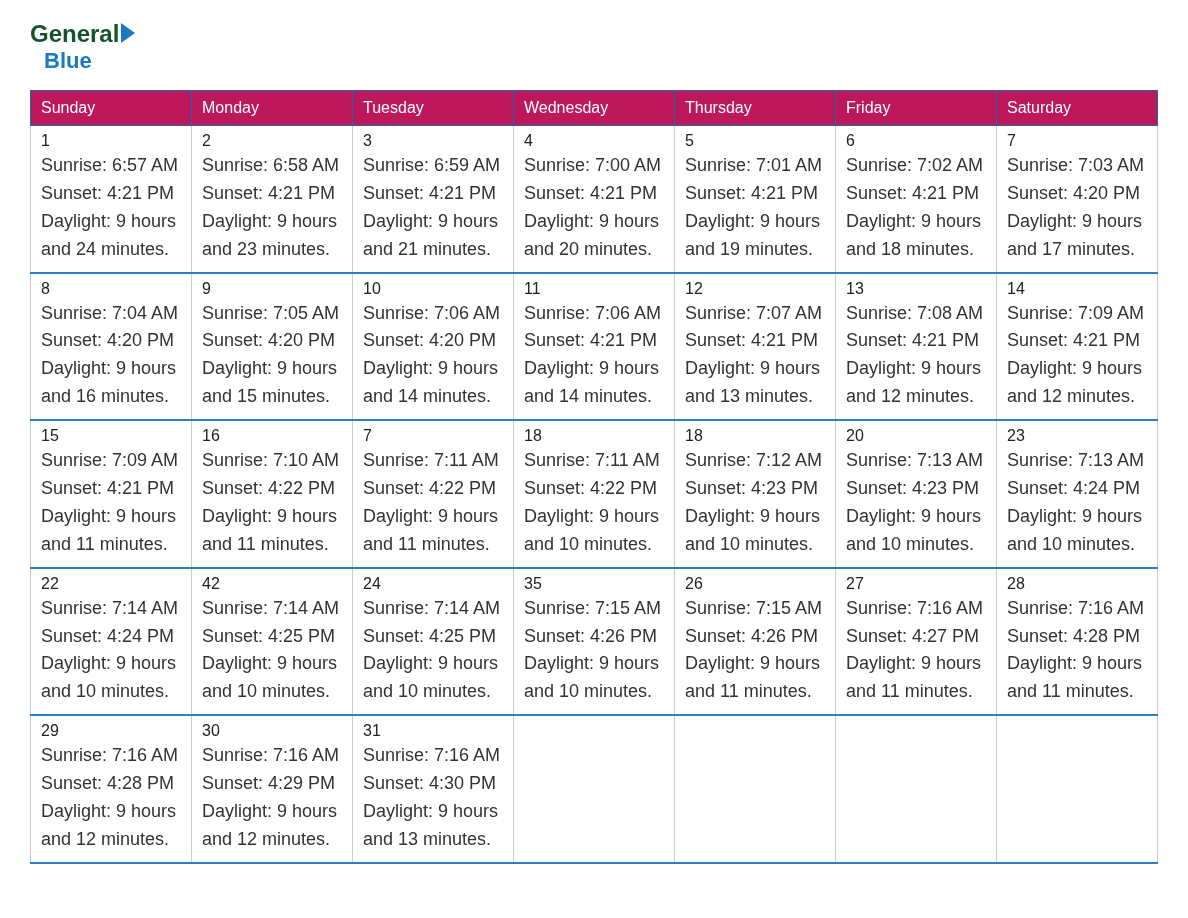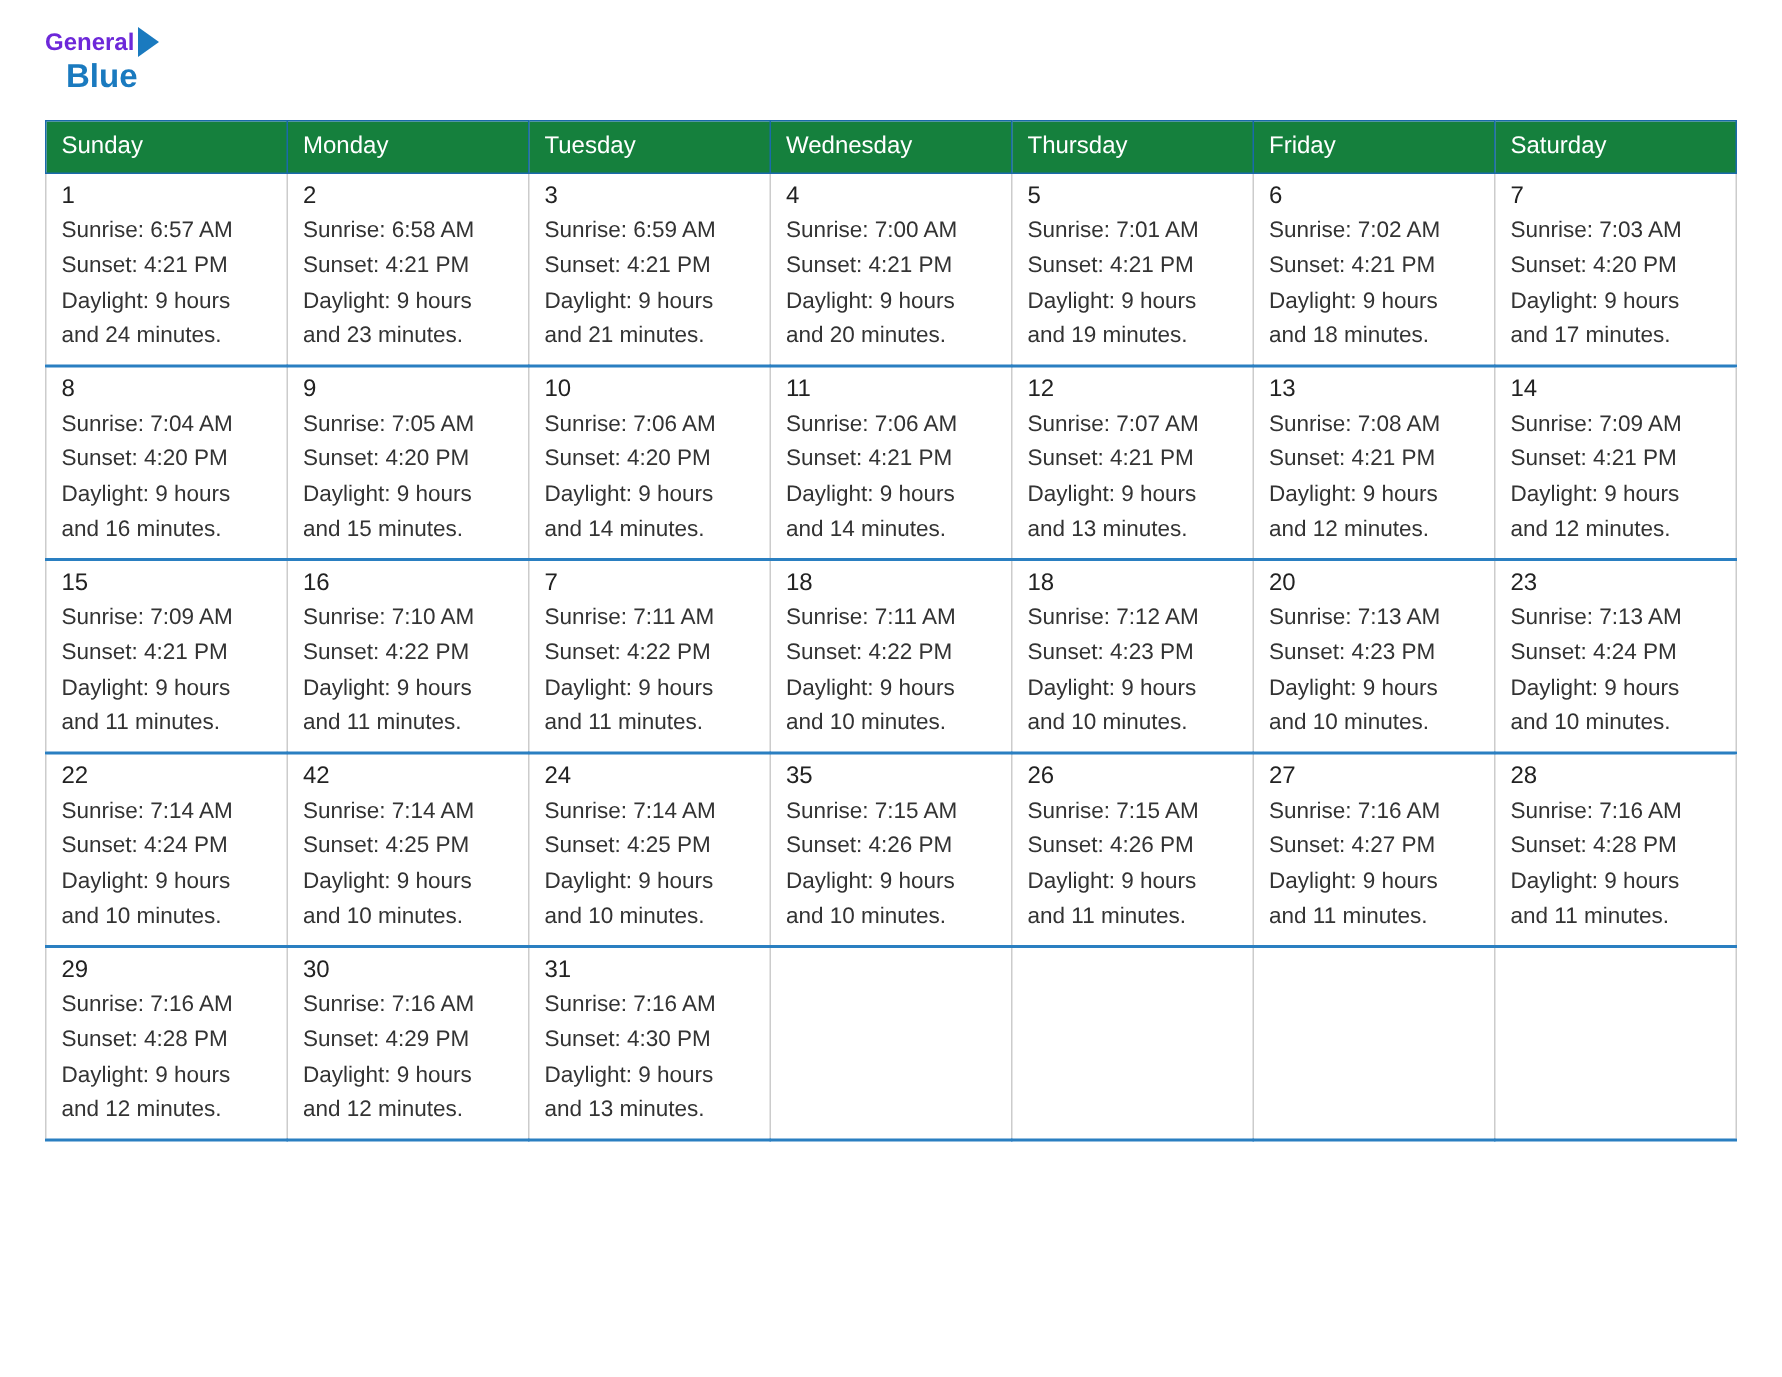--- a/index.html
+++ b/index.html
@@ -10,23 +10,23 @@
       min-height: 918px;
       padding: 20px 30px;
     }
     .header {
       display: flex;
       justify-content: space-between;
       align-items: flex-start;
       margin-bottom: 16px;
     }
     .logo-text {
-      font-size: 16px;
+      font-size: 24px;
       font-weight: bold;
-      color: #6d28d9;
+      color: #14532d;
     }
     .logo-arrow {
       width: 0;
       height: 0;
       border-left: 14px solid #1a7abf;
       border-top: 10px solid transparent;
       border-bottom: 10px solid transparent;
       margin-left: 2px;
       margin-top: -2px;
     }
@@ -56,21 +56,21 @@
     .location {
       font-size: 20px;
       color: #444;
       margin-top: 4px;
     }
     table {
       width: 100%;
       border-collapse: collapse;
     }
     thead th {
-      background-color: #15803d;
+      background-color: #be185d;
       color: #fff;
       font-size: 16px;
       font-weight: normal;
       padding: 8px 10px;
       text-align: left;
       border: 1px solid #1a6aaa;
       margin-top: 48px;
     }
     tbody td {
       vertical-align: top;
@@ -81,21 +81,21 @@
       width: calc(100% / 7);
       min-height: 90px;
     }
     .day-num {
       font-size: 16px;
       font-weight: normal;
       display: block;
       margin-bottom: 2px;
     }
     .day-info {
-      font-size: 15px;
+      font-size: 18px;
       line-height: 1.55;
       color: #333;
     }
     tbody tr {
       border-bottom: 2px solid #2a7fc1;
     }
     .empty-cell {
       background: #fff;
     }
   </style>

